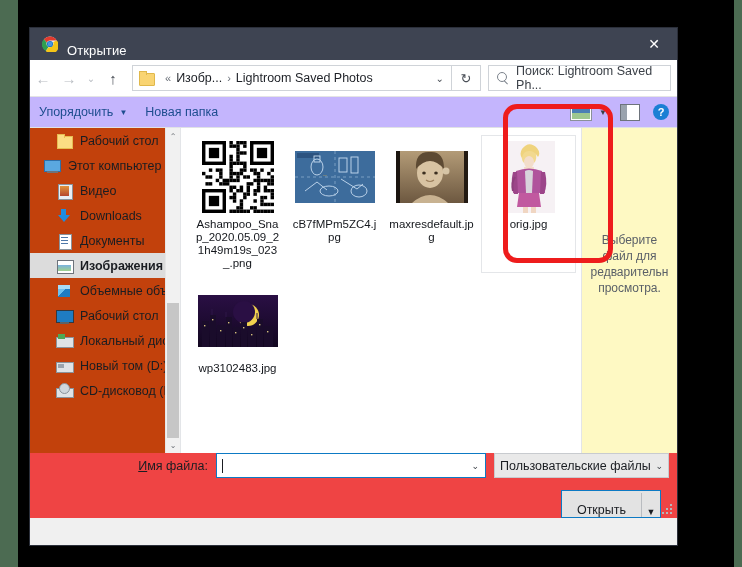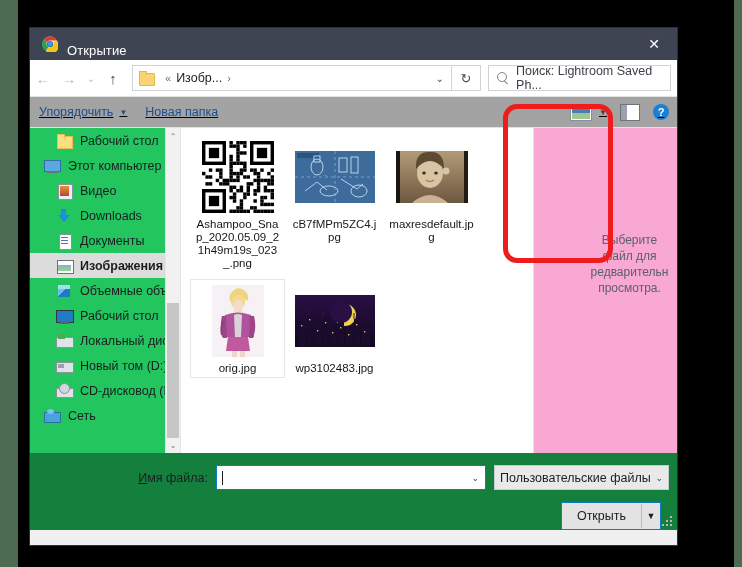--- a/index.html
+++ b/index.html
@@ -81,22 +81,22 @@
     content:"";position:absolute;left:0;top:0;width:8px;height:8px;border-radius:50%;
     border:1.2px solid #7c838c;
   }
   .magnifier:after{
     content:"";position:absolute;left:7px;top:8px;width:5px;height:1.2px;
     background:#7c838c;transform:rotate(45deg);transform-origin:left center;
   }
 
   
   .toolbar{
-    height:30px;background:#a3a3a3;border-bottom:1px solid #e0e2e5;
-    display:flex;align-items:center;text-decoration:underline;
+    height:30px;background:#c4b5fd;border-bottom:1px solid #e0e2e5;
+    display:flex;align-items:center;
   }
   .tbitem{
     font-size:12.5px;color:#1d4d8f;padding:0 9px;height:22px;
     display:flex;align-items:center;
   }
   .tbcaret{margin-left:6px;font-size:8px;color:#1d4d8f;}
   .tbright{margin-left:auto;display:flex;align-items:center;padding-right:8px;}
   .viewicon{
     width:20px;height:15px;border:1px solid #8a9099;position:relative;overflow:hidden;
     background:#fff;
@@ -115,21 +115,21 @@
     margin-left:13px;width:16px;height:16px;border-radius:50%;
     background:#1b7fd4;color:#fff;font-size:11px;font-weight:bold;
     display:flex;align-items:center;justify-content:center;
   }
 
   
   .body{display:flex;height:325px;background:#fff;}
 
   
   .sidebar{
-    width:150px;background:#22c55e;position:relative;overflow:hidden;
+    width:150px;background:#c2410c;position:relative;overflow:hidden;
     border-right:1px solid #e3e5e8;
   }
   .sbitem{
     height:25px;display:flex;align-items:center;font-size:12.5px;color:#1a1d22;
     padding-left:14px;white-space:nowrap;
   }
   .sbitem.indent{padding-left:26px;}
   .sbitem.sel{background:#dcdcdc;font-weight:bold;}
   .sbico{width:17px;height:16px;margin-right:7px;position:relative;flex:0 0 17px;}
 
@@ -205,50 +205,50 @@
   .bp{width:80px;height:52px;background:#3f6f9e;}
   
   .sepia{width:72px;height:52px;background:#8a7155;}
   
   .port{width:52px;height:72px;background:#f3eef2;}
   
   .city{width:80px;height:52px;background:#1b0b2c;}
 
   
   .preview{
-    width:95px;background:#f9a8d4;border-left:1px solid #e3e5e8;
-    display:flex;align-items:flex-start;justify-content:center;padding-left:48px;
+    width:95px;background:#fef9c3;border-left:1px solid #e3e5e8;
+    display:flex;align-items:flex-start;justify-content:center;
   }
   .previewtext{
     font-size:12px;color:#5a6068;text-align:center;line-height:16px;
     margin-top:104px;white-space:nowrap;
   }
 
   
-  .bottom{background:#15803d;height:auto;padding-top:12px;position:relative;}
+  .bottom{background:#ef4444;height:auto;position:relative;}
   .row1{display:flex;align-items:center;padding:0 8px 0 0;}
   .fnlabel{
     width:178px;text-align:right;font-size:12.5px;color:#1a1d22;padding-right:8px;
   }
   .fnlabel u{text-decoration:underline;}
   .fninput{
     flex:1;height:23px;border:1.6px solid #0d7ac4;background:#fff;display:flex;align-items:center;
   }
   .caret{width:1px;height:14px;background:#1a1d22;margin-left:5px;}
   .fnchev{margin-left:auto;margin-right:6px;color:#3c4148;font-size:9px;}
   .filter{
     margin-left:8px;width:173px;height:23px;background:#e9e9e9;border:1px solid #c8cbcf;
     display:flex;align-items:center;font-size:12.5px;color:#1a1d22;
   }
   .filtertext{margin-left:5px;white-space:nowrap;overflow:hidden;}
   .filterchev{margin-left:auto;margin-right:5px;font-size:9px;color:#3c4148;}
 
   .row2{display:flex;justify-content:flex-end;padding:12px 16px 0 0;}
   .openbtn{
-    display:flex;align-items:center;height:26px;border:1.6px solid #0d7ac4;background:#e3e3e3;
+    display:flex;align-items:flex-end;height:26px;border:1.6px solid #0d7ac4;background:#e3e3e3;
     font-size:12.5px;color:#1a1d22;
   }
   .openlbl{padding:0 15px;}
   .opendiv{width:1px;height:24px;background:#b9bcc0;}
   .opencaret{width:18px;text-align:center;font-size:9px;color:#1a1d22;}
   .cancelbtn{
     margin-left:14px;width:94px;height:26px;border:1px solid #c8cbcf;background:#e9e9e9;
     font-size:12.5px;color:#1a1d22;display:flex;align-items:center;justify-content:center;
   }
   .grip{position:absolute;right:5px;bottom:4px;width:10px;height:10px;}
@@ -288,20 +288,21 @@
       <span class="navbtn">←</span>
       <span class="navbtn">→</span>
       <span class="navbtn small">⌄</span>
       <span class="navbtn active">↑</span>
 
       <div class="crumbbox">
         <span class="folderglyph"></span>
         <span class="crumbsep">«</span>
         <span class="crumb">Изобр...</span>
         <span class="crumbsep">›</span>
+        <span class="crumb">Lightroom Saved Photos</span>
         <span class="crumbchev">⌄</span>
       </div>
       <span class="refreshbtn">↻</span>
 
       <div class="searchbox">
         <span class="magnifier"></span>
         <span>Поиск: Lightroom Saved Ph...</span>
       </div>
     </div>
 
@@ -363,24 +364,20 @@
               <span class="sbico ic-drive"></span>
               <span>Локальный дис</span>
             </div>
             <div class="sbitem indent">
               <span class="sbico ic-drive2"></span>
               <span>Новый том (D:)</span>
             </div>
             <div class="sbitem indent">
               <span class="sbico ic-cd"></span>
               <span>CD-дисковод (F</span>
-            </div>
-            <div class="sbitem">
-              <span class="sbico ic-net"></span>
-              <span>Сеть</span>
             </div>
           </div>
         <div class="sbscroll">
           <div class="sbarrow">⌃</div>
           <div class="sbthumb"></div>
           <div class="sbarrow bot">⌄</div>
         </div>
       </div>
 
       <div class="files">

